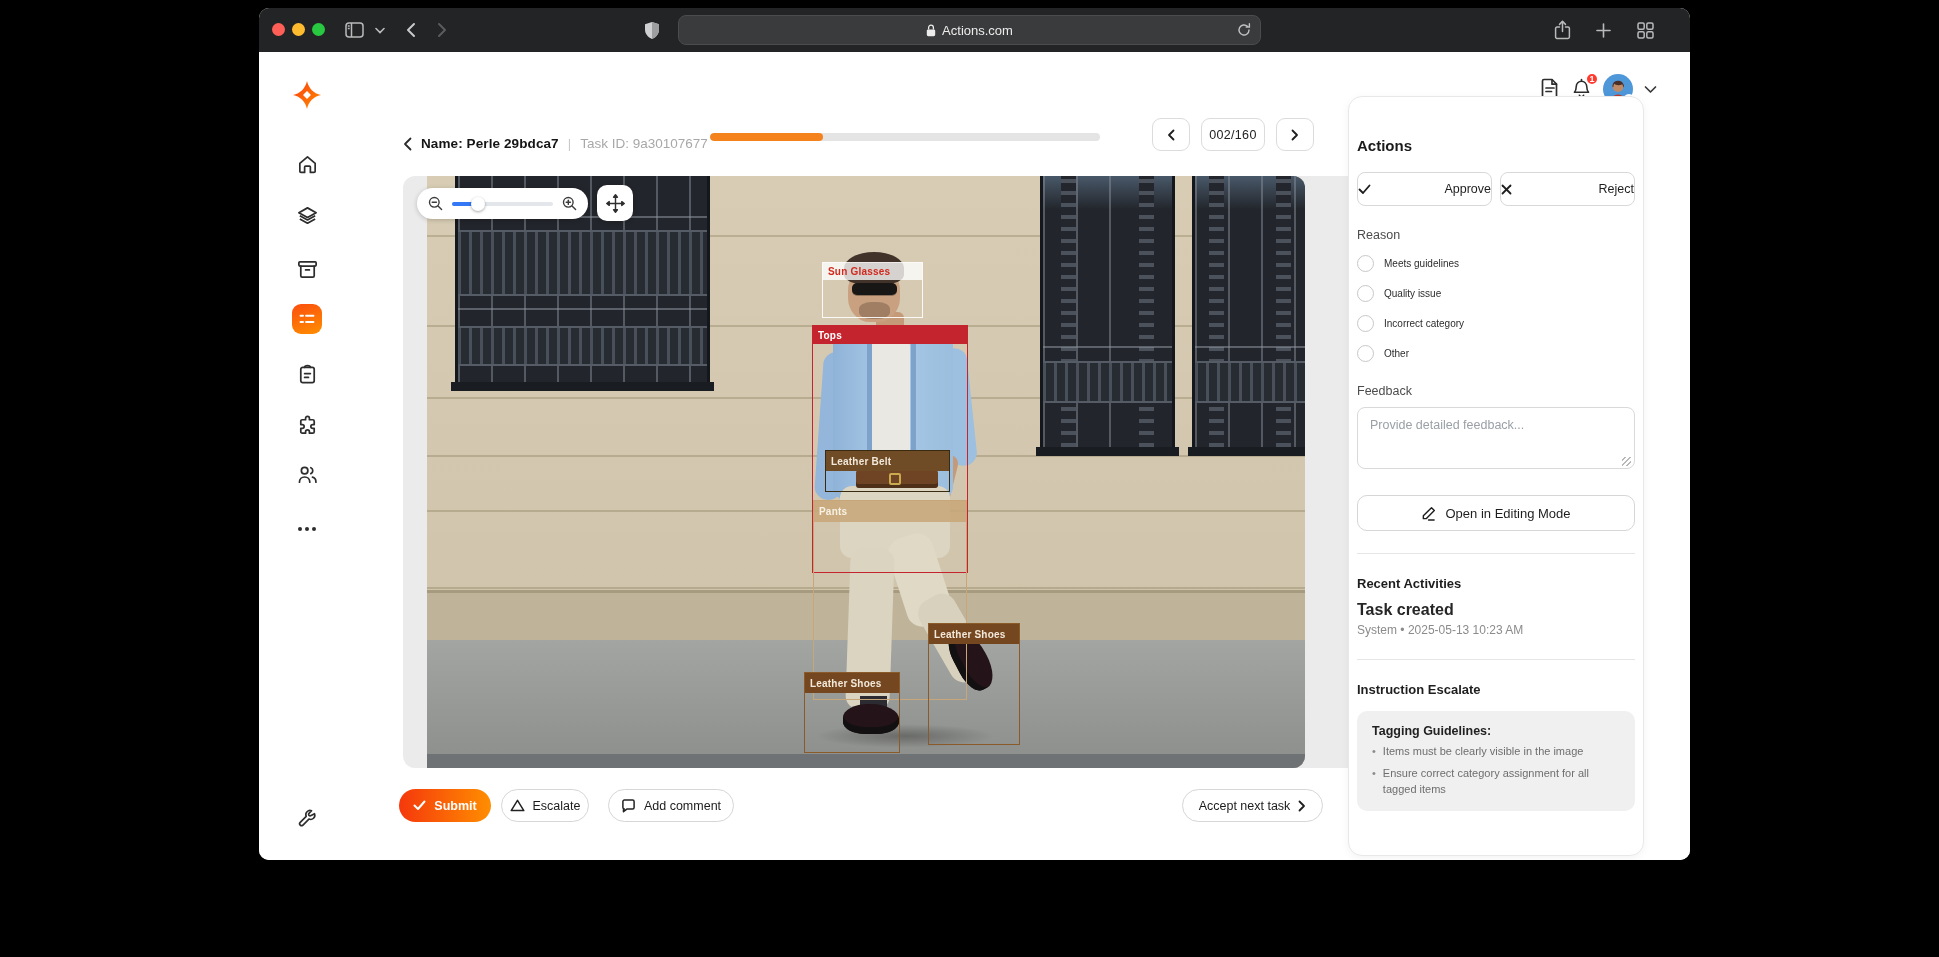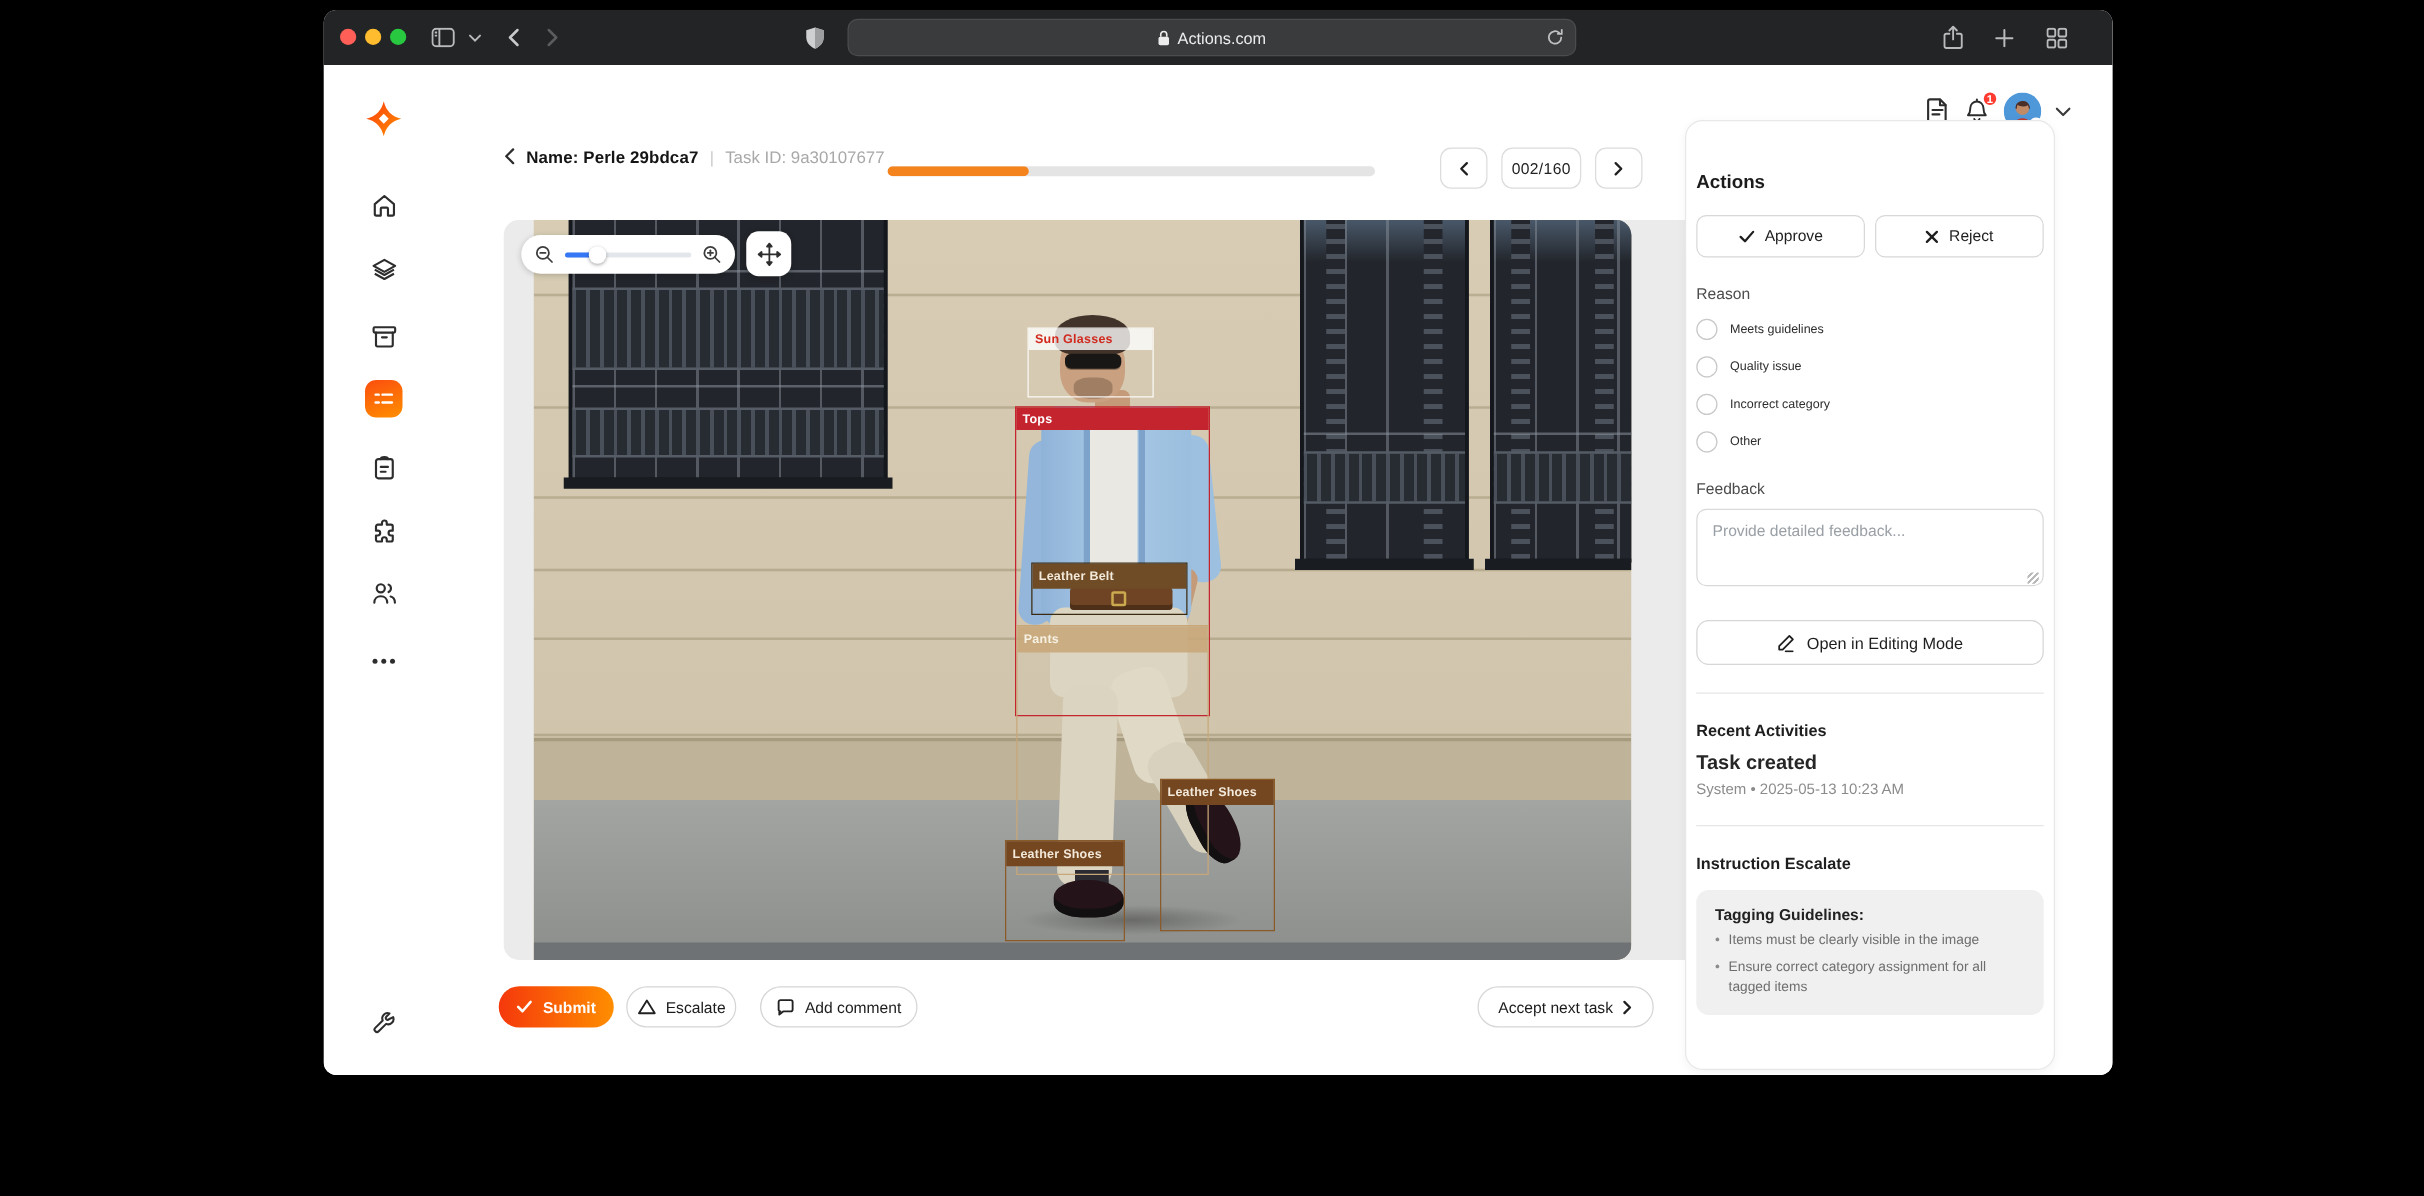--- a/index.html
+++ b/index.html
@@ -33,21 +33,21 @@
   .appbar { position:absolute; left:1180px; top:22px; display:flex; align-items:center; gap:11px; }
   .bell-wrap { position:relative; }
   .badge { position:absolute; top:-6px; right:-7px; min-width:14px; height:14px; border-radius:8px;
            background:#ff3b30; color:#fff; font-size:9px; font-weight:700; display:flex; align-items:center;
            justify-content:center; border:2px solid #fff; padding:0 2px; }
   .avatar { position:relative; width:30px; height:30px; border-radius:50%; overflow:visible; }
   .status-dot { position:absolute; right:-2px; bottom:-2px; width:12px; height:12px; border-radius:50%;
                 background:#1fa63b; border:2px solid #fff; }
 
   
-  .crumbs { position:absolute; left:43px; top:66px; height:33px; display:flex; align-items:flex-start; gap:9px; }
+  .crumbs { position:absolute; left:43px; top:66px; height:33px; display:flex; align-items:flex-end; gap:9px; }
   .crumb-name { font-size:13.5px; color:#151515; font-weight:600; letter-spacing:.1px; }
   .crumb-sep { color:#c9c9c9; font-size:13px; }
   .crumb-task { font-size:13.5px; color:#a8a8a8; }
   .progress { position:absolute; left:350px; top:81px; width:390px; height:8px; border-radius:4px; background:#e4e4e4; overflow:hidden; }
   .progress-fill { height:100%; border-radius:4px; background:#f5831d; }
   .pager { position:absolute; left:792px; top:66px; display:flex; gap:11px; }
   .pager .pbtn { height:33px; border:1px solid #dcdcdc; border-radius:9px; background:#fff; display:flex;
                  align-items:center; justify-content:center; font-size:12.5px; color:#222; }
   .pbtn.nav { width:38px; }
   .pbtn.cur { width:64px; letter-spacing:.3px; }
@@ -121,21 +121,21 @@
   .fbtn.comment { left:248px; width:126px; }
   .fbtn.accept { left:822px; width:141px; font-weight:500; }
 
   
   .panel { position:absolute; left:988px; top:44px; width:296px; height:760px; background:#fff;
            border:1px solid #e8e8e8; border-radius:14px; box-shadow:0 2px 8px rgba(0,0,0,.05);
            padding:40px 8px 26px; }
   .panel h2 { font-size:15px; font-weight:700; color:#1b1b1b; }
   .ar-row { display:flex; gap:8px; margin-top:18px; }
   .ar-btn { flex:1; height:34px; border:1px solid #d8d8d8; border-radius:8px; background:#fff; display:flex;
-            align-items:center; justify-content:center; gap:8px; font-size:12.5px; color:#1e1e1e; }
+            align-items:center; justify-content:space-between; gap:8px; font-size:12.5px; color:#1e1e1e; }
   .reason-label { margin-top:22px; font-size:12.5px; color:#4c4c4c; }
   .radio-row { display:flex; align-items:center; gap:10px; margin-top:12px; height:18px; }
   .radio { width:17px; height:17px; border-radius:50%; border:1.5px solid #c8c8c8; background:#fff; flex:0 0 17px; }
   .radio-text { font-size:10px; color:#2d2d2d; }
   .fb-label { margin-top:22px; font-size:12.5px; color:#4c4c4c; }
   .fb-wrap { position:relative; margin-top:9px; }
   .fb-wrap textarea { width:100%; height:62px; border:1px solid #d9d9d9; border-radius:8px; resize:none;
                       font-family:"Liberation Sans", sans-serif; font-size:12.5px; padding:10px 12px; color:#333; outline:none; }
   .fb-wrap textarea::placeholder { color:#9aa0a6; }
   .grip { position:absolute; right:4px; bottom:7px; width:9px; height:9px;

